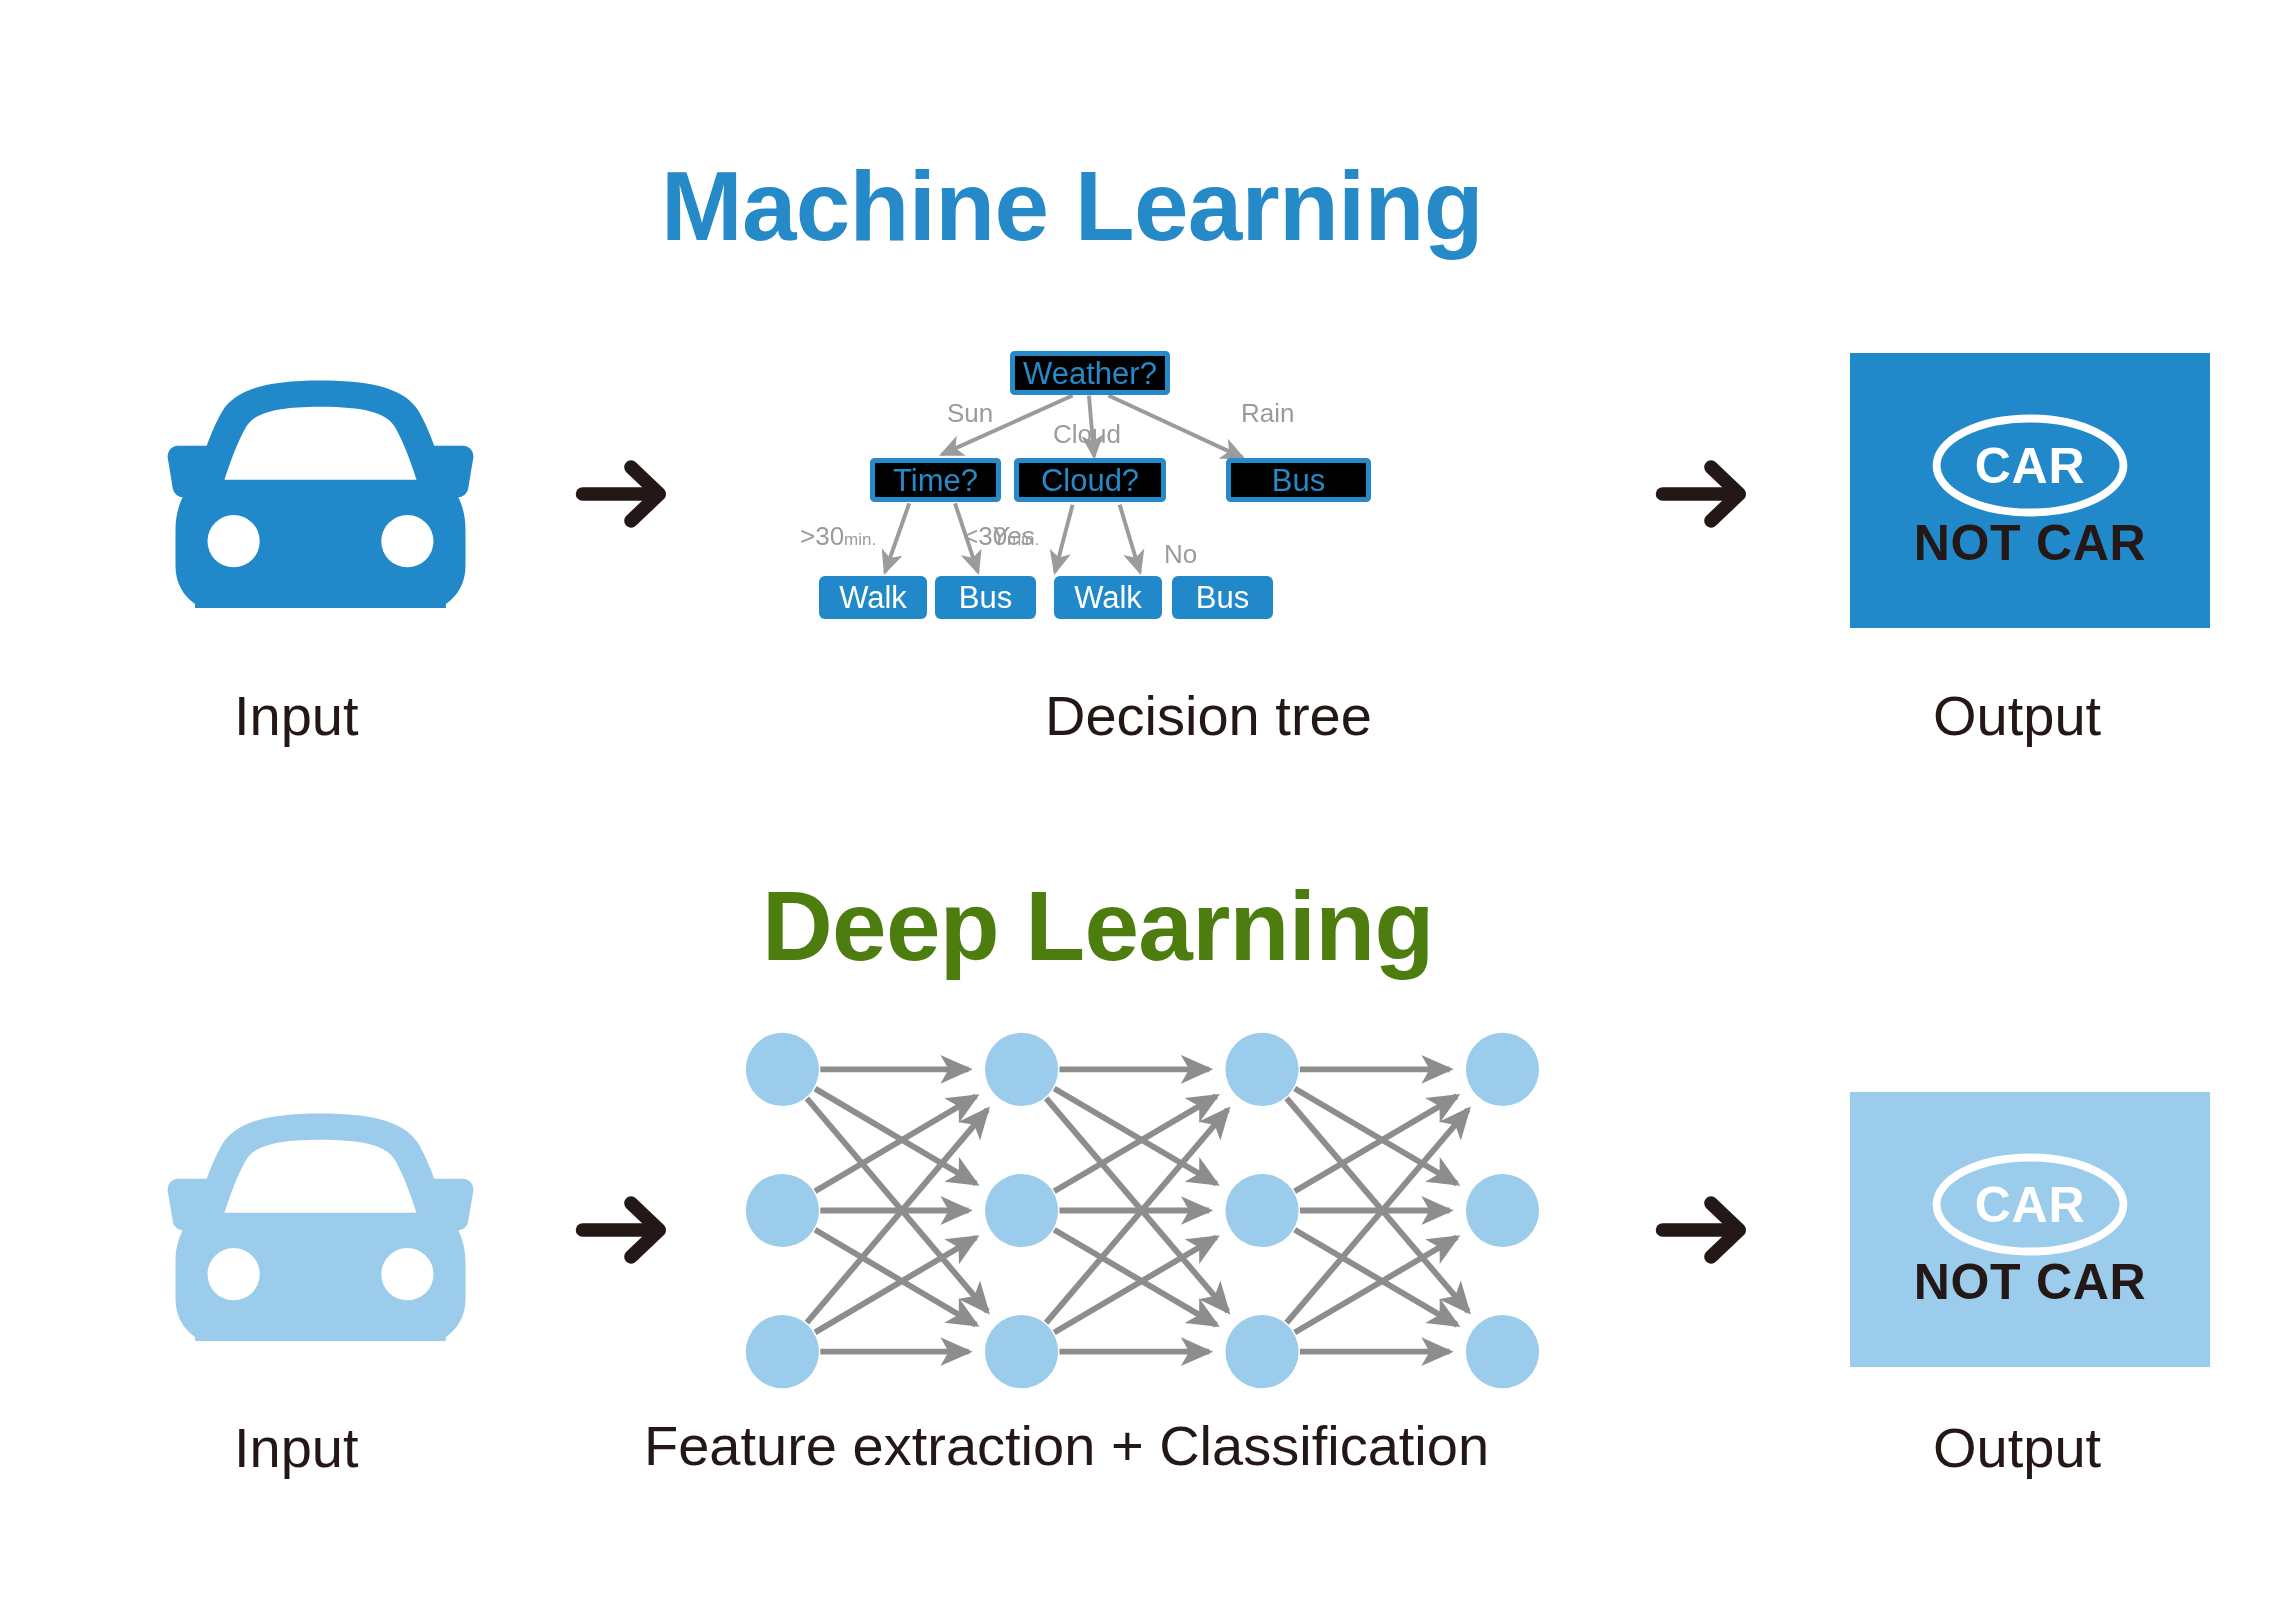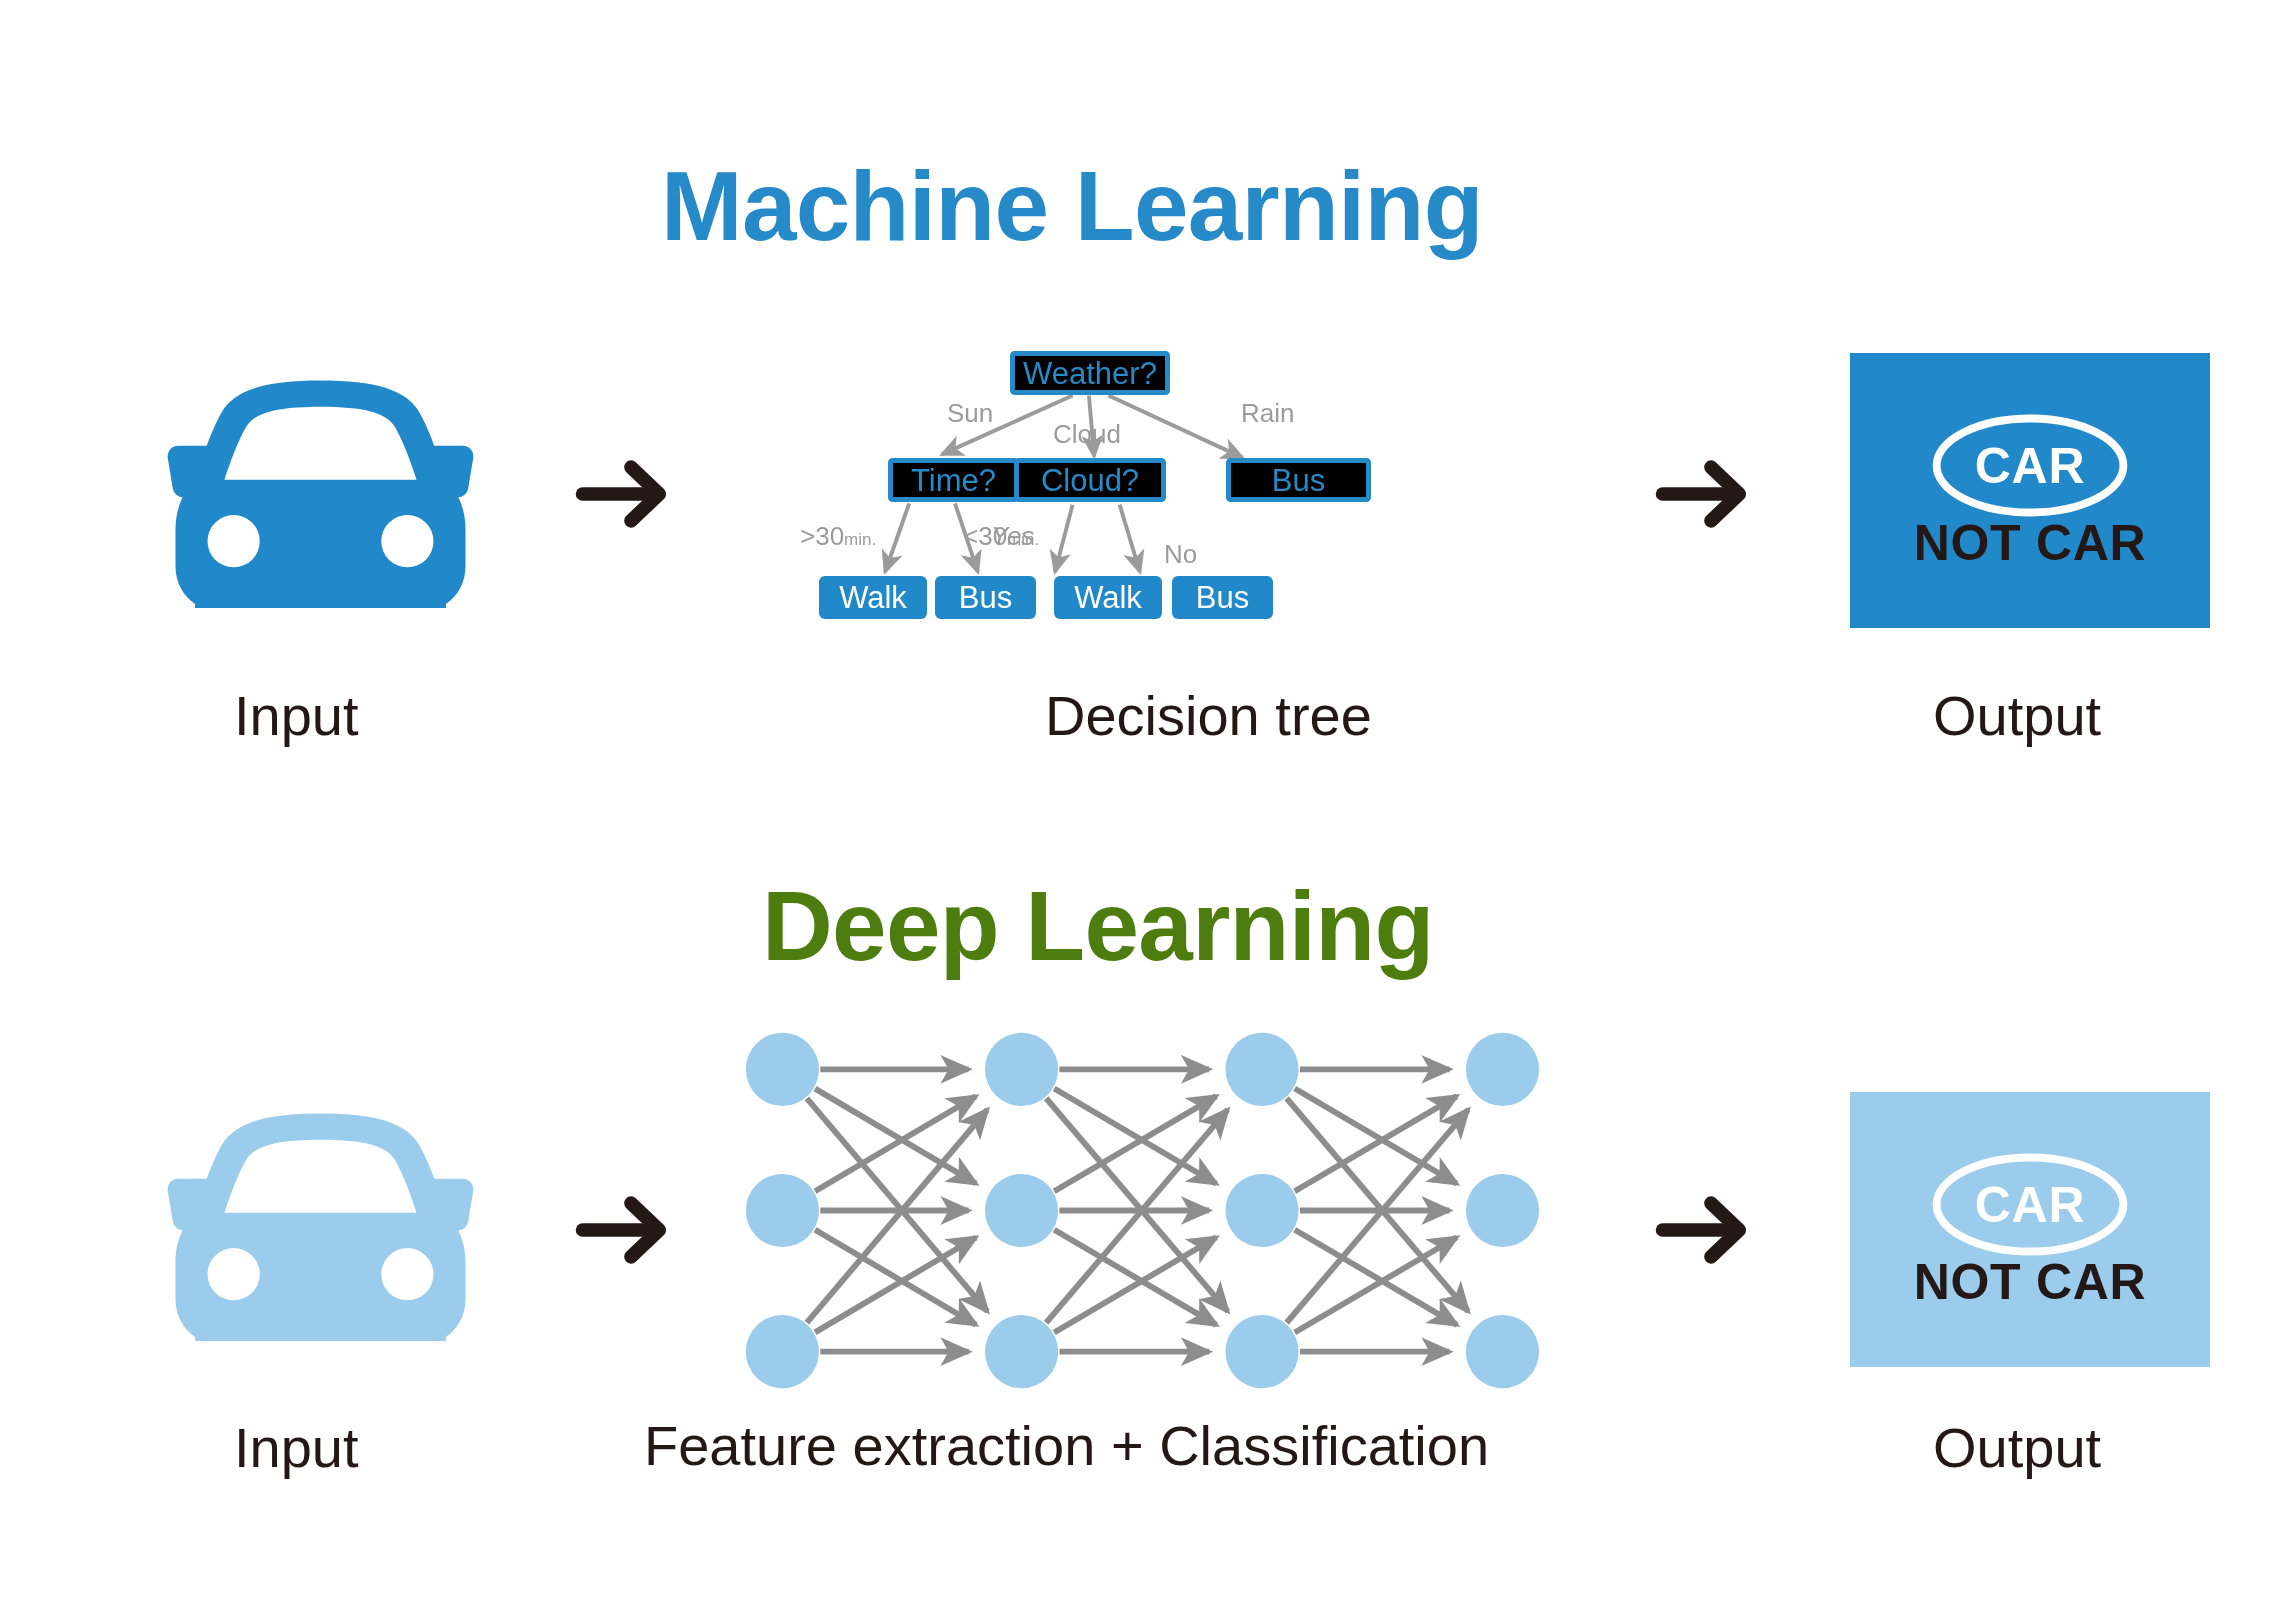--- a/index.html
+++ b/index.html
@@ -125,21 +125,21 @@
       <line x1="420" y1="250" x2="455" y2="355"></line>
 
       <line x1="600" y1="252" x2="573" y2="355"></line>
 
       <line x1="672" y1="252" x2="703" y2="355"></line>
     </g>
   </svg>
 
   <div class="tnode outline" style="left:330px;top:11px;width:160px;height:44px;">Weather?</div>
 
-  <div class="tnode outline" style="left:208px;top:118px;width:131px;height:44px;">Time?</div>
+  <div class="tnode outline" style="left:190px;top:118px;width:131px;height:44px;">Time?</div>
 
   <div class="tnode outline" style="left:334px;top:118px;width:152px;height:44px;">Cloud?</div>
 
   <div class="tnode outline" style="left:546px;top:118px;width:145px;height:44px;">Bus</div>
 
   <div class="tnode filled" style="left:139px;top:236px;width:108px;height:43px;">Walk</div>
 
   <div class="tnode filled" style="left:255px;top:236px;width:101px;height:43px;">Bus</div>
 
   <div class="tnode filled" style="left:374px;top:236px;width:108px;height:43px;">Walk</div>

